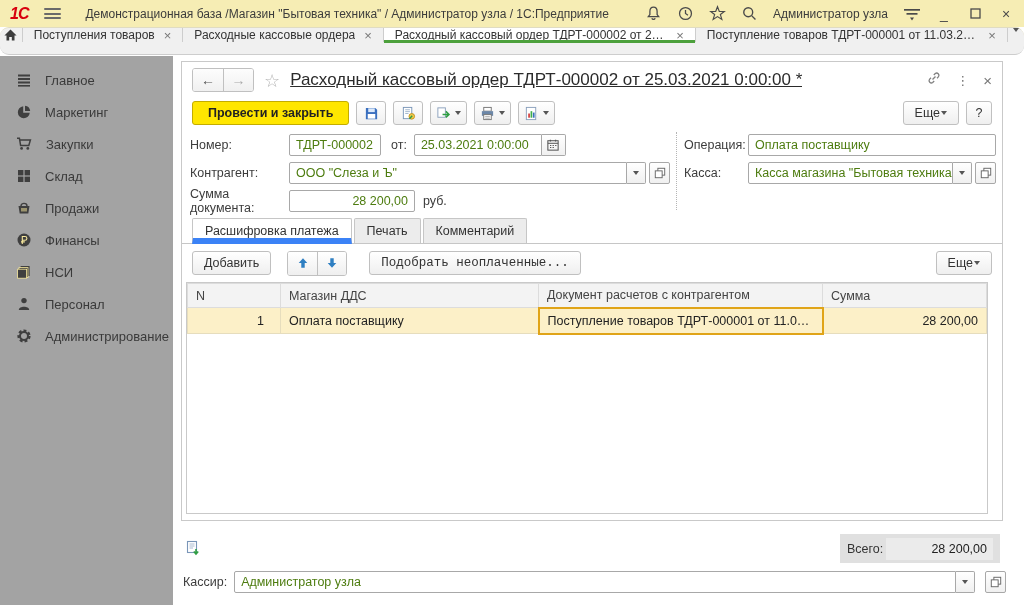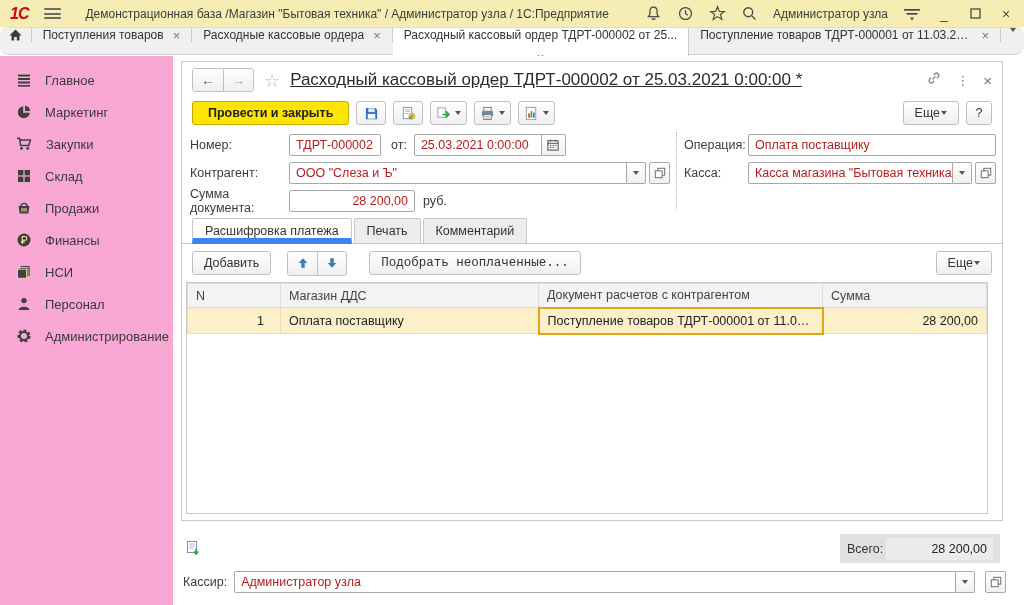--- a/index.html
+++ b/index.html
@@ -24,30 +24,30 @@
   
   .tabbar { position:absolute; left:0; top:27px; width:1024px; height:28px;
     background:#f0f0f0; border-top:1px solid #e0dcc2; border-bottom:1px solid #cdcdcd;
     display:flex; align-items:flex-start;border-radius:9px; }
   .tab-home { width:36px; display:flex; align-items:center; justify-content:center;
     border-right:1px solid #cdcdcd; cursor:pointer; }
   .tab { display:flex; align-items:center; padding:0 11px; gap:9px; font-size:12px;
     color:#333; border-right:1px solid #cdcdcd; position:relative;
     white-space:nowrap; cursor:pointer; max-width:312px; }
   .tab .lbl { overflow:hidden; text-overflow:ellipsis; }
-  .tab.active { background:#fff;flex-direction:column; }
+  .tab.active { background:#fff; }
   .tab.active::after { content:""; position:absolute; left:0; right:0; bottom:-1px;
     height:3px; background:#4ca03c; }
   .tab-close { color:#777; font-size:13px; line-height:1; cursor:pointer; }
   .tab-more { margin-left:auto; width:26px; display:flex; align-items:center;
     justify-content:center; cursor:pointer; }
 
   
   .sidebar { position:absolute; left:0; top:56px; width:173px; height:549px;
-    background:#f9a8d4; padding-top:8px; }
+    background:#a3a3a3; padding-top:8px; }
   .side-item { height:32px; display:flex; align-items:center; padding-left:16px;
     gap:13px; font-size:13px; color:#3a3a3a; cursor:pointer; white-space:nowrap; }
   .side-item svg { flex:none; }
 
   
   .main { position:absolute; left:173px; top:56px; width:851px; height:549px; background:#fff; }
   .panel { position:absolute; left:8px; top:5px; width:822px; height:460px;
     border:1px solid #c9c9c9; background:#fff; display:flex; flex-direction:column; }
 
   .doc-header { height:36px; display:flex; align-items:center; padding:0 10px; gap:10px; }
@@ -79,21 +79,21 @@
   .fields { position:relative; height:86px; }
   .fields::before { content:""; position:absolute; left:494px; top:4px; bottom:4px;
     border-left:1px dotted #b5b5b5; }
   .fcol-left  { position:absolute; left:8px;  top:5px; width:480px; }
   .fcol-right { position:absolute; left:502px; top:5px; right:6px; }
   .frow { display:flex; align-items:center; height:24px; margin-bottom:4px;
     font-size:12.5px; color:#3c3c3c; }
   .fcol-left  .flabel { width:99px; flex:none; }
   .fcol-right .flabel { width:64px; flex:none; }
   .finput { border:1px solid #a8a8a8; border-radius:2px; height:22px; padding:0 6px;
-    font-size:12.5px; color:#b91c1c; display:flex; align-items:center; background:#fff; }
+    font-size:12.5px; color:#4d7c0f; display:flex; align-items:center; background:#fff; }
   .in-number { width:92px; }
   .lbl-ot { margin:0 7px 0 10px; }
   .date-wrap { display:flex; }
   .in-date { width:128px; border-radius:2px 0 0 2px; }
   .cal-btn { width:24px; height:22px; border:1px solid #a8a8a8; border-left:none;
     border-radius:0 2px 2px 0; background:linear-gradient(#fff,#f0f0f0);
     display:flex; align-items:center; justify-content:center; cursor:pointer; }
   .combo { flex:1; display:flex; align-items:center; min-width:0; }
   .combo .finput { flex:1; border-radius:2px 0 0 2px; min-width:0;
     white-space:nowrap; overflow:hidden; }

